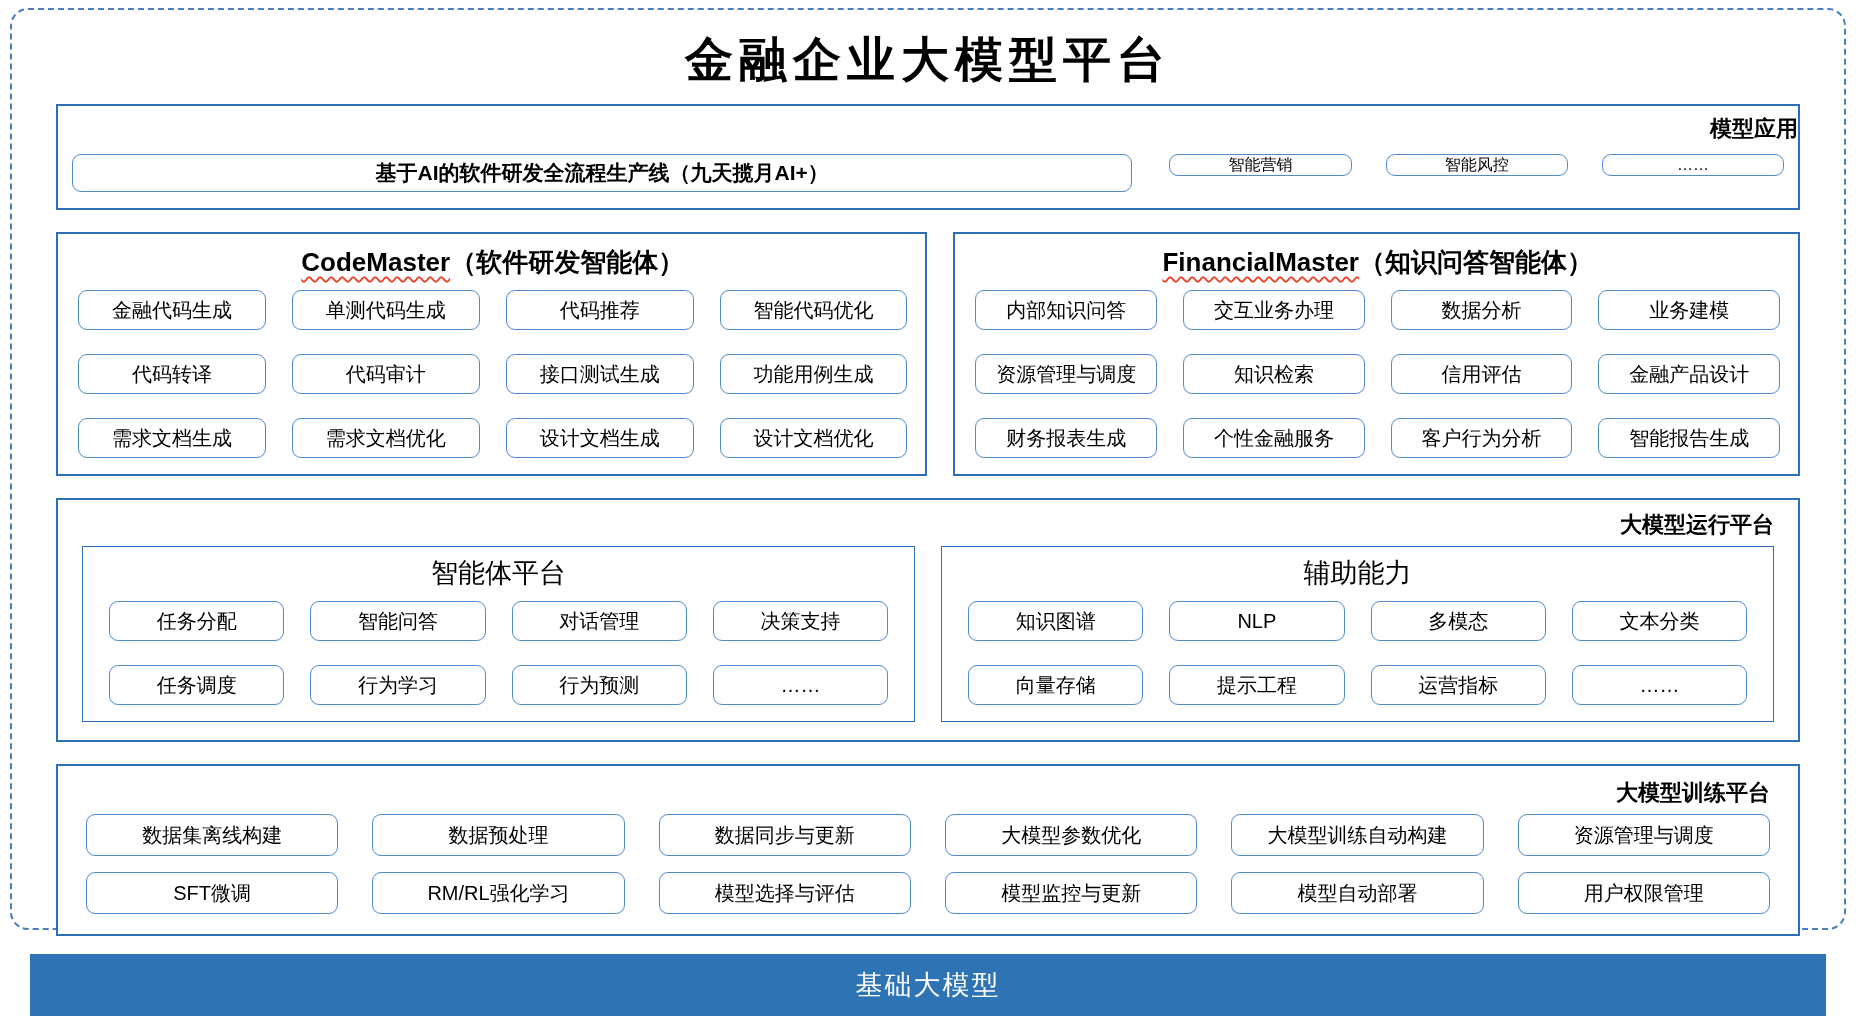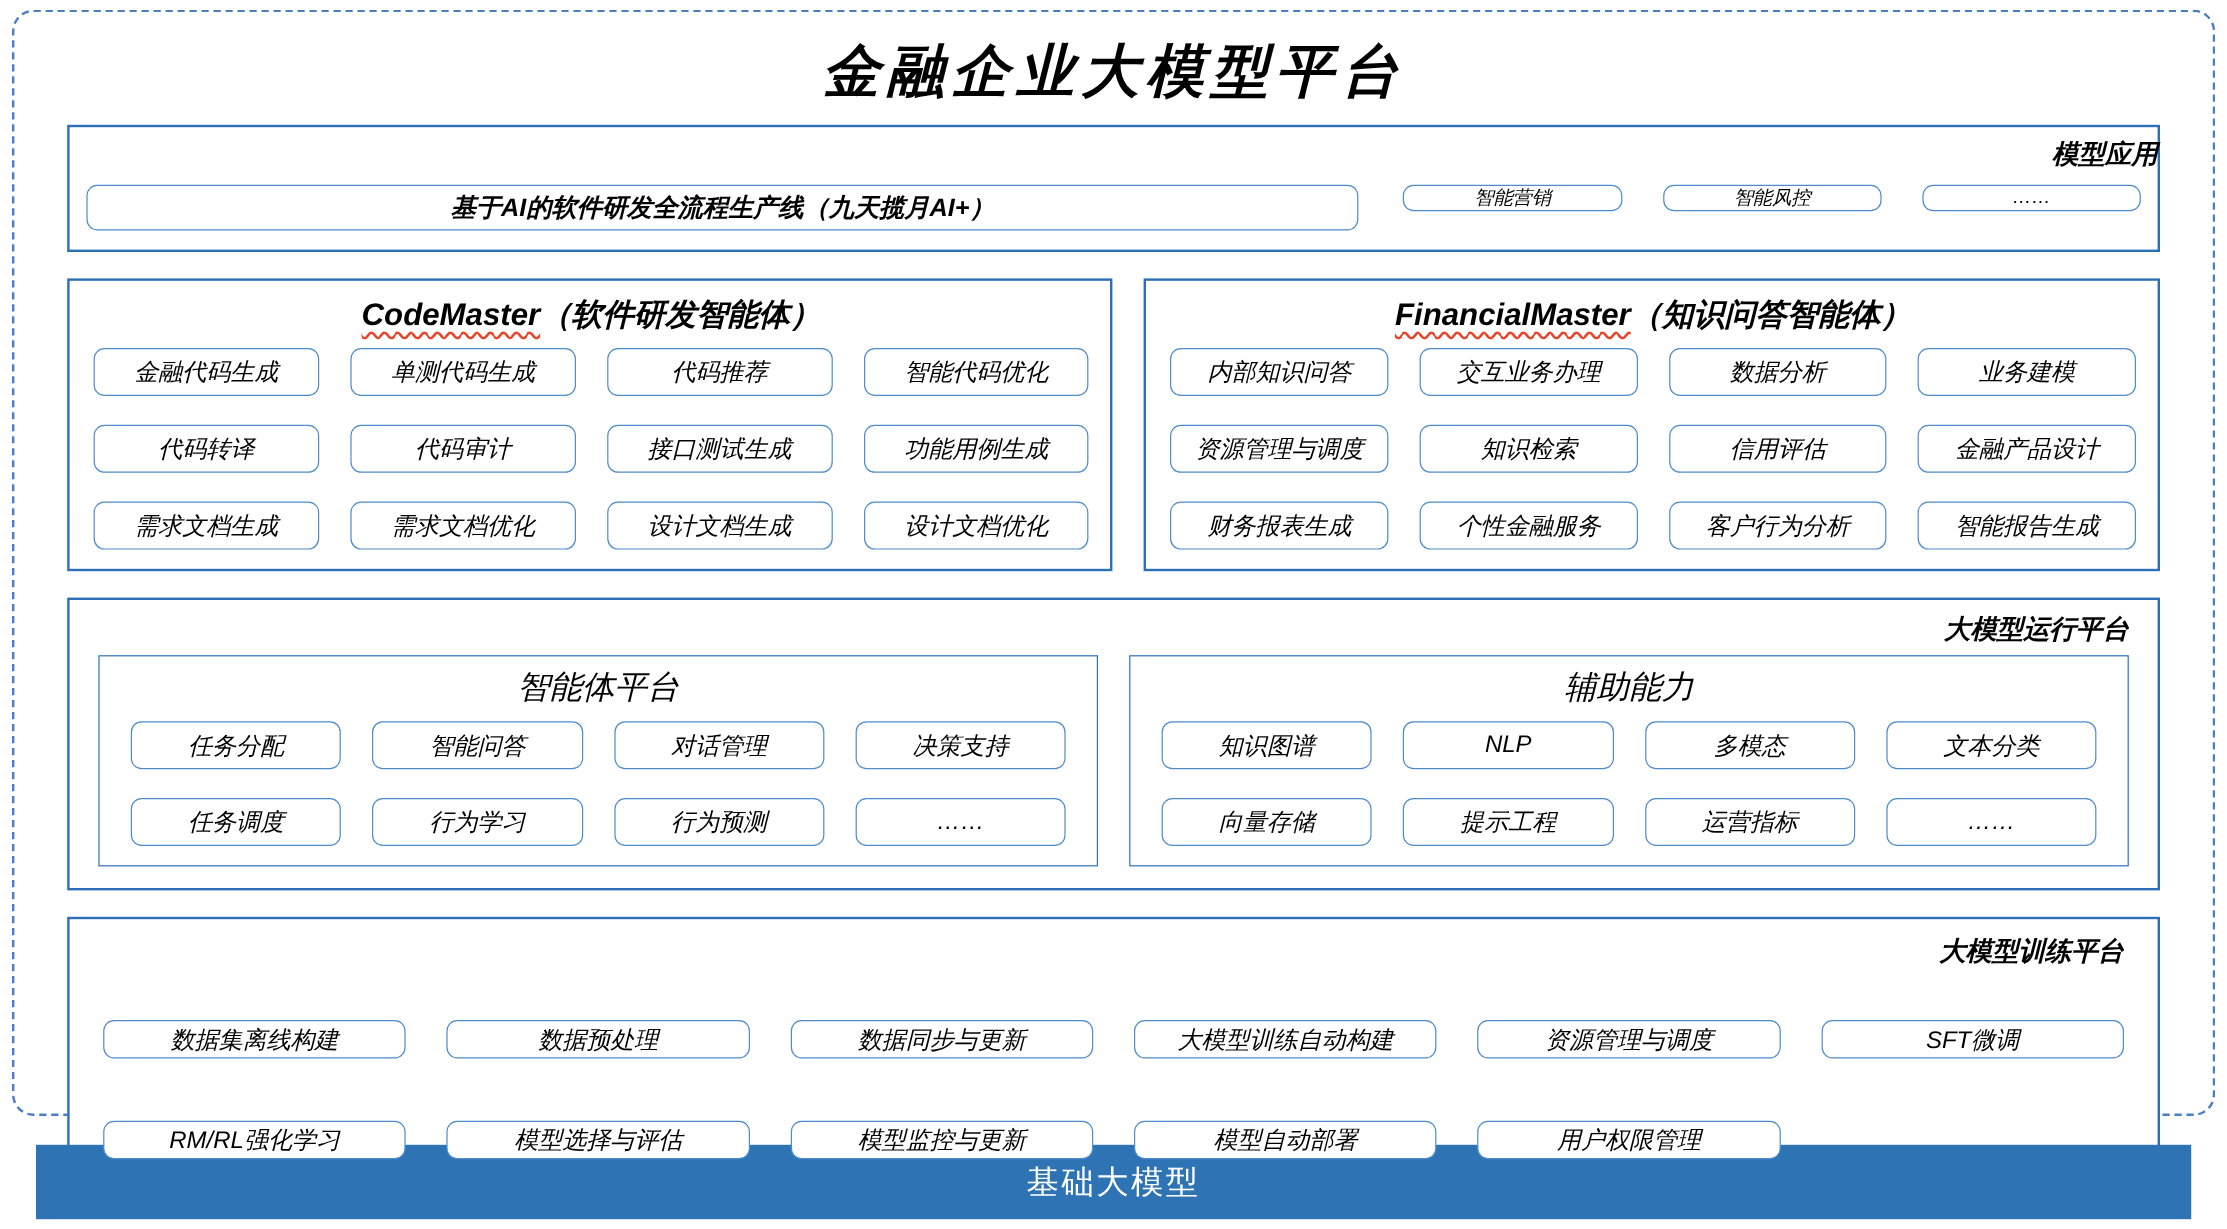--- a/index.html
+++ b/index.html
@@ -5,21 +5,20 @@
   * { box-sizing: border-box; margin: 0; padding: 0; }
   html, body { width: 1856px; height: 1024px; background: #ffffff; overflow: hidden; }
   body { font-family: "Liberation Sans", "DejaVu Sans", sans-serif; color: #000; }
 
   .outer-frame {
     margin: 8px 10px 0 10px;
     height: 922px;
     border: 2px dashed #4a7ec0;
     border-radius: 18px;
     padding: 0 44px;
-    font-style: italic;
   }
 
   .page-title {
     text-align: center;
     padding: 18px 0 12px 0;
     font-family: "DejaVu Serif", serif;
     font-weight: bold;
     font-size: 48px;
     letter-spacing: 6px;
   }
@@ -121,21 +120,21 @@
   }
   .sub-header {
     text-align: center;
     font-size: 27px;
     font-weight: normal;
     padding: 4px 0 10px 0;
   }
 
   
   .training-section { margin-top: 22px; padding: 4px 28px 20px 28px; }
-  .training-section .item-box { height: 32px; margin-top: 36px; }
+  .training-section .item-box { height: 42px; }
 
   
   .base-model-bar {
     margin: 24px 30px 0 30px;
     height: 62px;
     background: #2e74b5;
     color: #ffffff;
     font-size: 27px;
     display: flex; align-items: center; justify-content: center;
     letter-spacing: 2px;
@@ -232,20 +231,21 @@
       </div>
     </div>
   </div>
 
   <div class="section training-section">
     <div class="section-header">大模型训练平台</div>
     <div class="grid-6">
         <div class="item-box">数据集离线构建</div>
         <div class="item-box">数据预处理</div>
         <div class="item-box">数据同步与更新</div>
+        <div class="item-box">大模型参数优化</div>
         <div class="item-box">大模型训练自动构建</div>
         <div class="item-box">资源管理与调度</div>
         <div class="item-box">SFT微调</div>
         <div class="item-box">RM/RL强化学习</div>
         <div class="item-box">模型选择与评估</div>
         <div class="item-box">模型监控与更新</div>
         <div class="item-box">模型自动部署</div>
         <div class="item-box">用户权限管理</div>
       </div>
   </div>

